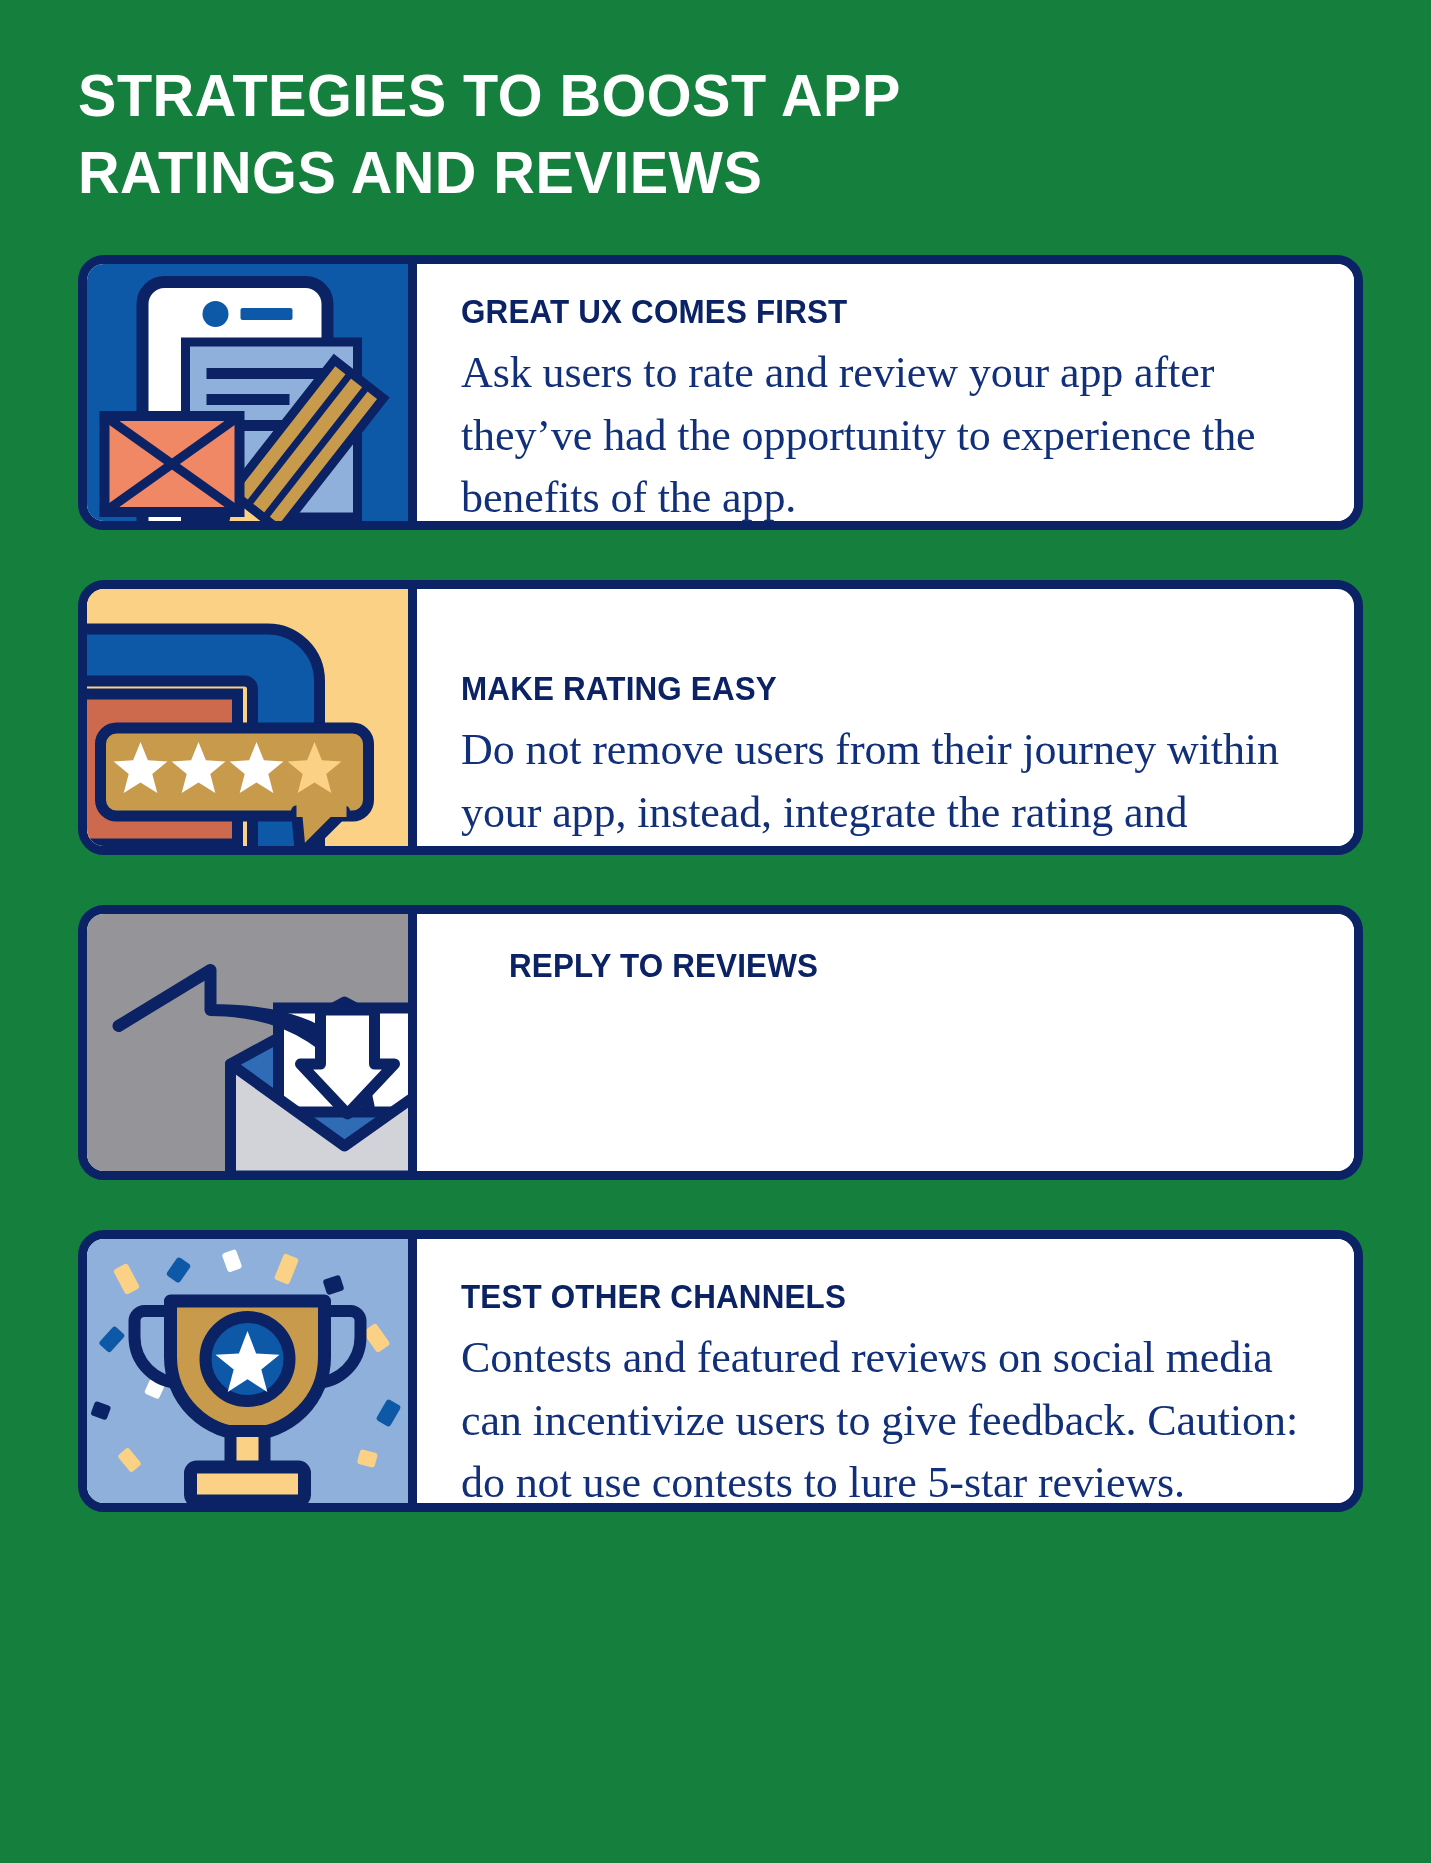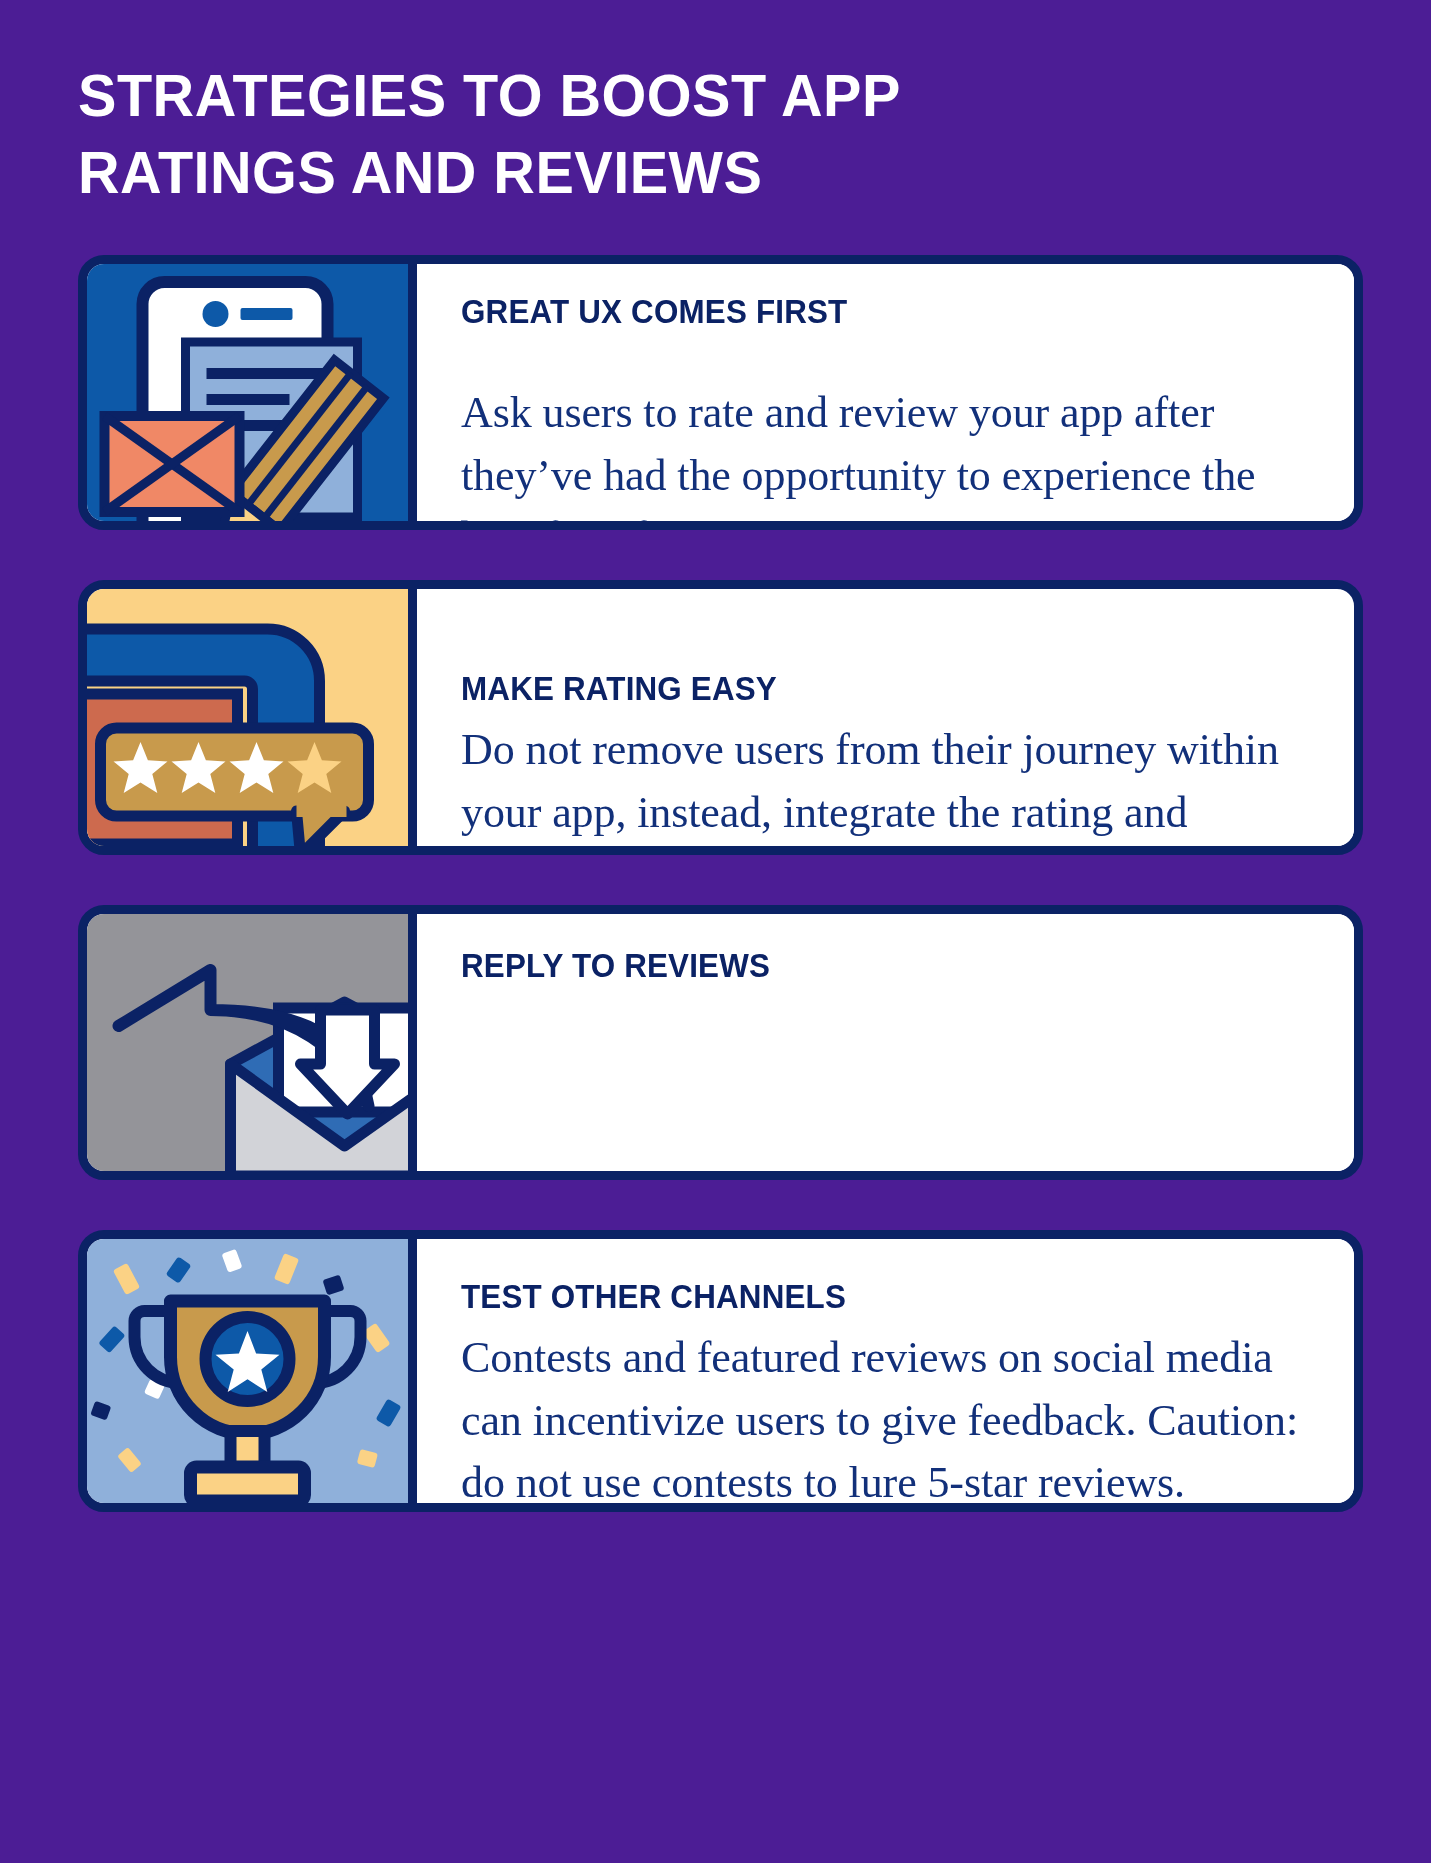--- a/index.html
+++ b/index.html
@@ -9,21 +9,21 @@
   }
   body {
     background: #f08866;
     font-family: "Liberation Sans", sans-serif;
     overflow: hidden;
   }
   #page {
     position: relative;
     width: 1431px;
     height: 1863px;
-    background: #4c1d95;
+    background: #15803d;
     padding: 0;
   }
 
   
   #title {
     position: absolute;
     left: 78px;
     top: 58px;
     width: 1050px;
     color: #ffffff;
@@ -82,24 +82,24 @@
     color: #12307a;
     font-family: "Liberation Serif", serif;
     font-size: 44px;
     line-height: 1.42;
     letter-spacing: -0.1px;
   }
 
   
   #card-1 { top: 255px;  height: 275px; }
   #card-2 { top: 580px;  height: 275px; }
-  #card-3 { top: 905px;  height: 275px; }
+  #card-3 { top: 905px;  height: 275px; gap: 48px; }
   #card-4 { top: 1230px; height: 282px; }
 
-  #card-1 .card-body { padding-top: 30px; gap: 40px; }
+  #card-1 .card-body { padding-top: 30px; }
   #card-2 .card-body { padding-top: 34px; margin-top: 48px; }
   #card-3 .card-body { padding-top: 34px; }
   #card-4 .card-body { }
 </style>
 </head>
 <body>
 
 <div id="page">
 
   <h1 id="title">STRATEGIES TO BOOST APP RATINGS AND REVIEWS</h1>

